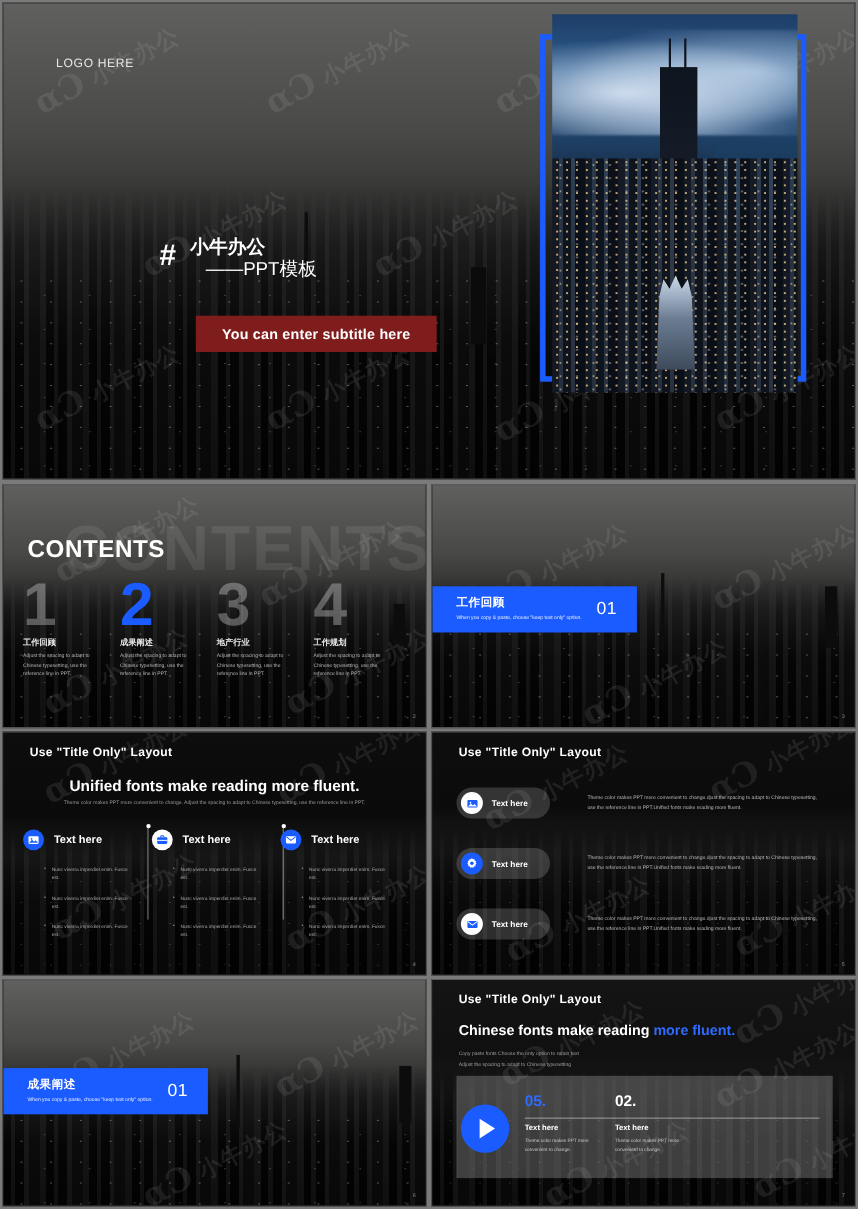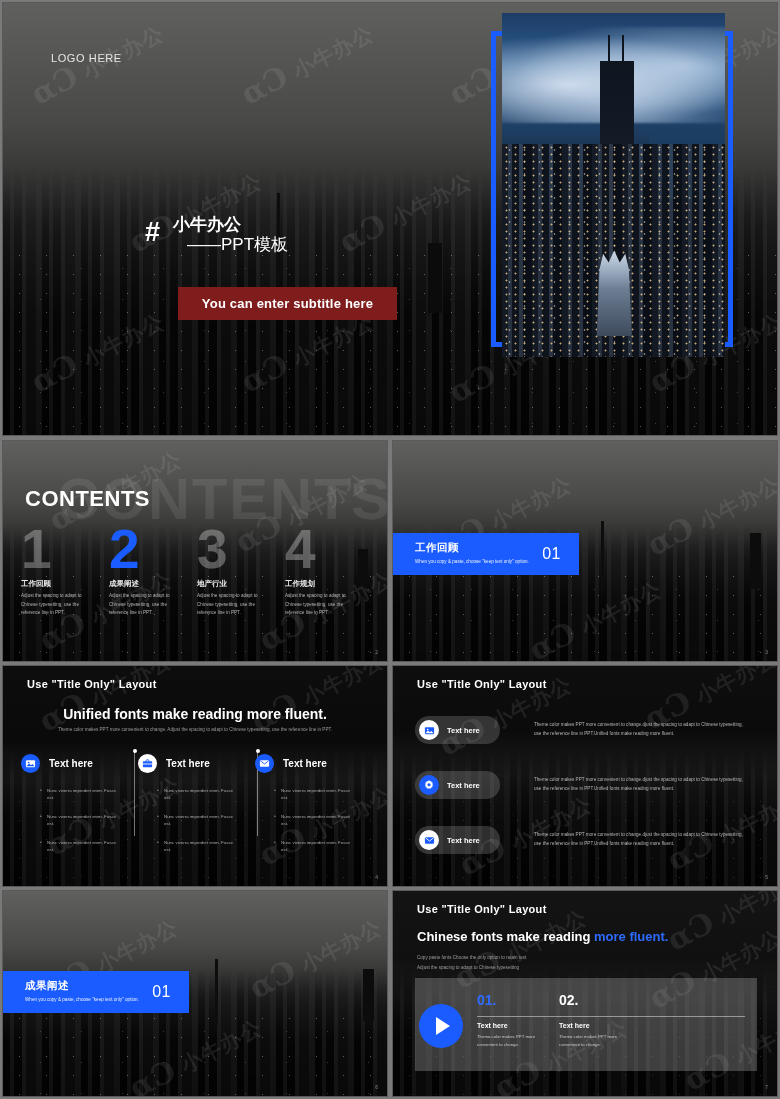--- a/index.html
+++ b/index.html
@@ -559,21 +559,21 @@
       <div>Adjust the spacing to adapt to Chinese typesetting</div>
     </div>
 
     <div class="nm-panel">
       <div class="play-btn">
           <div class="tri"></div>
         </div>
       <div class="nm-rule"></div>
       <div class="nm-cols">
         <div class="nm-col">
-          <div class="nm-num">01.</div>
+          <div class="nm-num">05.</div>
           <div class="nm-lbl">Text here</div>
           <div class="nm-desc">Theme color makes PPT more convenient to change.</div>
         </div>
         <div class="nm-col">
           <div class="nm-num">02.</div>
           <div class="nm-lbl">Text here</div>
           <div class="nm-desc">Theme color makes PPT more convenient to change.</div>
         </div>
       </div>
     </div>

